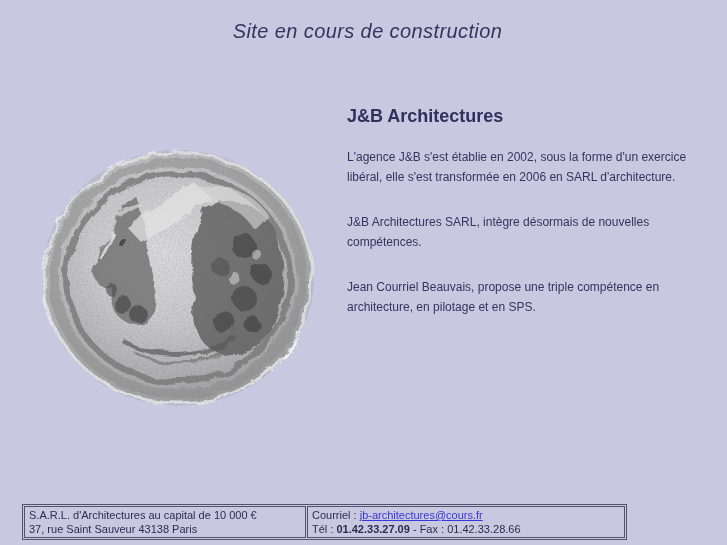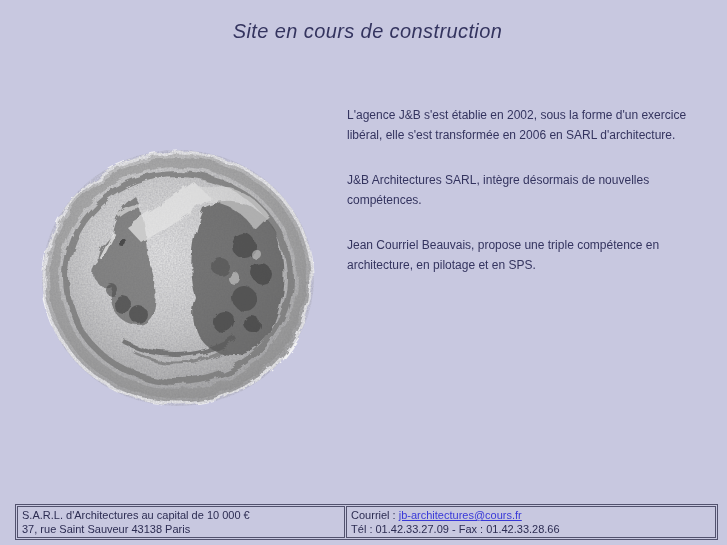--- a/index.html
+++ b/index.html
@@ -35,38 +35,38 @@
     margin: 0 0 20px 0; line-height: 22px;
     color: #30305c;
   }
   .content p {
     font-size: 12px; line-height: 20px;
     margin: 0 0 25px 0;
     color: #34345f;
   }
 
   .footer {
-    position: absolute; left: 15px; top: 504px; width: 703px;
+    position: absolute; left: 22px; top: 504px; width: 605px;
   }
   table.footer-table {
     width: 100%;
     border: 1px solid #52526e;
     border-collapse: separate; border-spacing: 1px;
   }
   table.footer-table td {
     border: 1px solid #52526e;
     font-size: 11px; line-height: 14px;
     padding: 1px 4px;
     vertical-align: top;
     color: #2c2c52;
     white-space: nowrap;
   }
   td.cell-left { width: 47%; }
   .email-link { color: #3838d8; text-decoration: underline; cursor: pointer; }
-  .tel-strong { font-weight: normal; }
+  .tel-strong { font-weight: bold; }
 </style>
 </head>
 <body>
 
 <div class="page">
 
   <div class="site-title">Site en cours de construction</div>
 
   <div class="coin-wrap">
 
@@ -132,20 +132,21 @@
         <path d="M88,80 L156,36 L173,52 L104,97 Z" fill="#e3e3e3" opacity="0.75"></path>
         <path d="M152,42 C186,33 217,48 231,70 L217,84 C203,62 178,52 154,57 Z" fill="#dadada" opacity="0.6"></path>
 
         <path d="M86,196 Q140,224 198,192" fill="none" stroke="#585858" stroke-width="4" opacity="0.7"></path>
         <path d="M96,206 Q140,230 188,202" fill="none" stroke="#6a6a6a" stroke-width="3" opacity="0.6"></path>
       </g>
     </svg>
   </div>
 
   <div class="content">
+    <div class="heading">J&amp;B Architectures</div>
     <p>L'agence J&amp;B s'est établie en 2002, sous la forme d'un exercice libéral, elle s'est transformée en 2006 en SARL d'architecture.</p>
     <p>J&amp;B Architectures SARL, intègre désormais de nouvelles compétences.</p>
     <p>Jean Courriel Beauvais, propose une triple compétence en architecture, en pilotage et en SPS.</p>
   </div>
 
   <div class="footer">
     <table class="footer-table">
       <tbody>
           <tr>
         <td class="cell-left">

